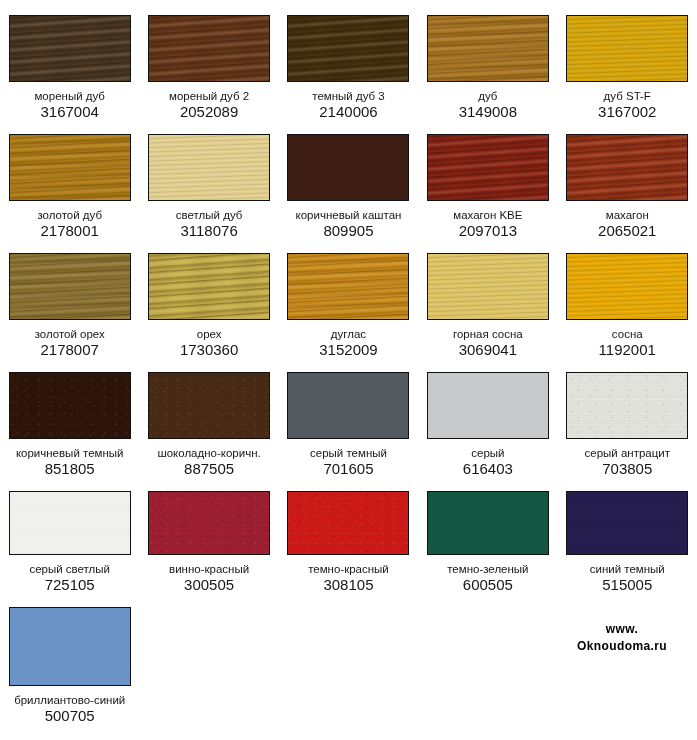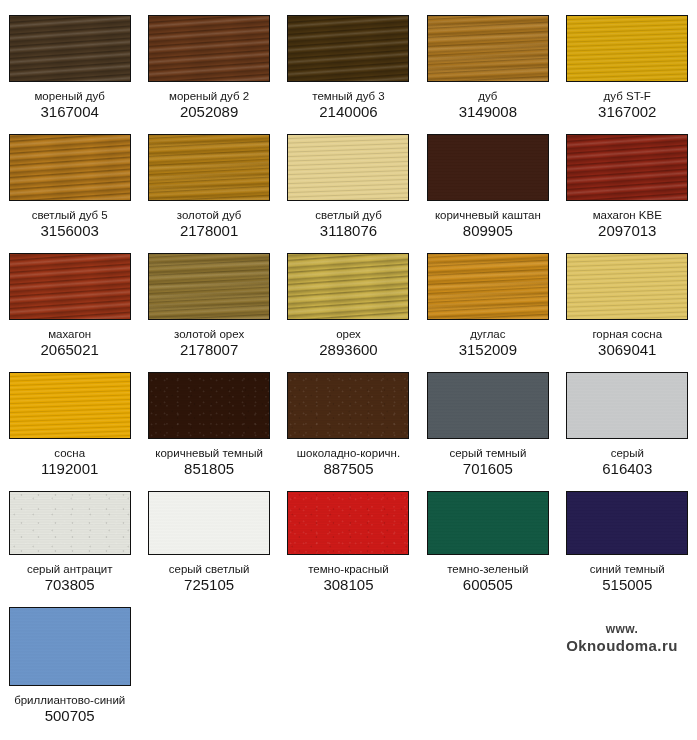--- a/index.html
+++ b/index.html
@@ -153,33 +153,33 @@
     color: #161616;
   }
 
   #watermark {
     position: absolute;
     left: 556px;
     top: 622px;
     width: 132px;
     text-align: center;
     font-family: "Liberation Sans", sans-serif;
-    color: #404040;
+    color: #000000;
     font-weight: bold;
     letter-spacing: 0.4px;
     pointer-events: none;
   }
   #watermark .wm-line1 {
     display: block;
     font-size: 12px;
     line-height: 14px;
   }
   #watermark .wm-line2 {
     display: block;
-    font-size: 15px;
+    font-size: 12px;
     line-height: 18px;
     margin-top: 1px;
   }
 </style>
 </head>
 <body>
 
 <div id="palette-grid">
     <div class="swatch-cell">
       <div class="chip wood wood-coarse" style="background: rgb(77, 58, 36);">
@@ -210,27 +210,20 @@
       <div class="chip-code">3149008</div>
     </div>
     <div class="swatch-cell">
       <div class="chip wood wood-fine" style="background: rgb(212, 163, 8);">
         <span class="grain"></span>
       </div>
       <div class="chip-name">дуб ST-F</div>
       <div class="chip-code">3167002</div>
     </div>
     <div class="swatch-cell">
-      <div class="chip wood wood-coarse" style="background: rgb(181, 121, 28);">
-        <span class="grain"></span>
-      </div>
-      <div class="chip-name">светлый дуб 5</div>
-      <div class="chip-code">3156003</div>
-    </div>
-    <div class="swatch-cell">
       <div class="chip wood" style="background: rgb(176, 124, 20);">
         <span class="grain"></span>
       </div>
       <div class="chip-name">золотой дуб</div>
       <div class="chip-code">2178001</div>
     </div>
     <div class="swatch-cell">
       <div class="chip wood wood-fine" style="background: rgb(226, 207, 142);">
         <span class="grain"></span>
       </div>
@@ -263,21 +256,21 @@
         <span class="grain"></span>
       </div>
       <div class="chip-name">золотой орех</div>
       <div class="chip-code">2178007</div>
     </div>
     <div class="swatch-cell">
       <div class="chip wood wood-coarse" style="background: rgb(201, 176, 73);">
         <span class="grain"></span>
       </div>
       <div class="chip-name">орех</div>
-      <div class="chip-code">2893600</div>
+      <div class="chip-code">1730360</div>
     </div>
     <div class="swatch-cell">
       <div class="chip wood" style="background: rgb(203, 138, 24);">
         <span class="grain"></span>
       </div>
       <div class="chip-name">дуглас</div>
       <div class="chip-code">3152009</div>
     </div>
     <div class="swatch-cell">
       <div class="chip wood wood-fine" style="background: rgb(221, 195, 100);">
@@ -327,20 +320,27 @@
       </div>
       <div class="chip-name">серый антрацит</div>
       <div class="chip-code">703805</div>
     </div>
     <div class="swatch-cell">
       <div class="chip solid" style="background: rgb(241, 242, 238);">
         <span class="grain"></span>
       </div>
       <div class="chip-name">серый светлый</div>
       <div class="chip-code">725105</div>
+    </div>
+    <div class="swatch-cell">
+      <div class="chip speckle" style="background: rgb(158, 31, 49);">
+        <span class="grain"></span>
+      </div>
+      <div class="chip-name">винно-красный</div>
+      <div class="chip-code">300505</div>
     </div>
     <div class="swatch-cell">
       <div class="chip speckle" style="background: rgb(206, 26, 24);">
         <span class="grain"></span>
       </div>
       <div class="chip-name">темно-красный</div>
       <div class="chip-code">308105</div>
     </div>
     <div class="swatch-cell">
       <div class="chip solid" style="background: rgb(17, 87, 65);">

